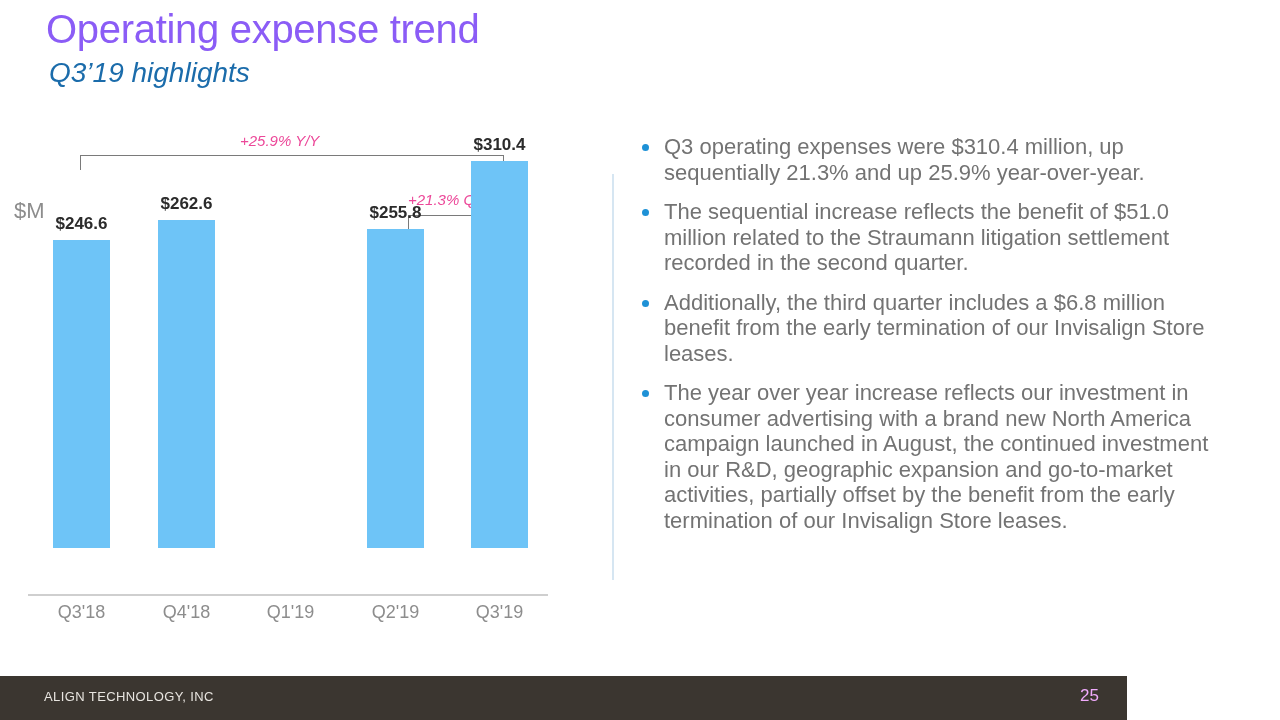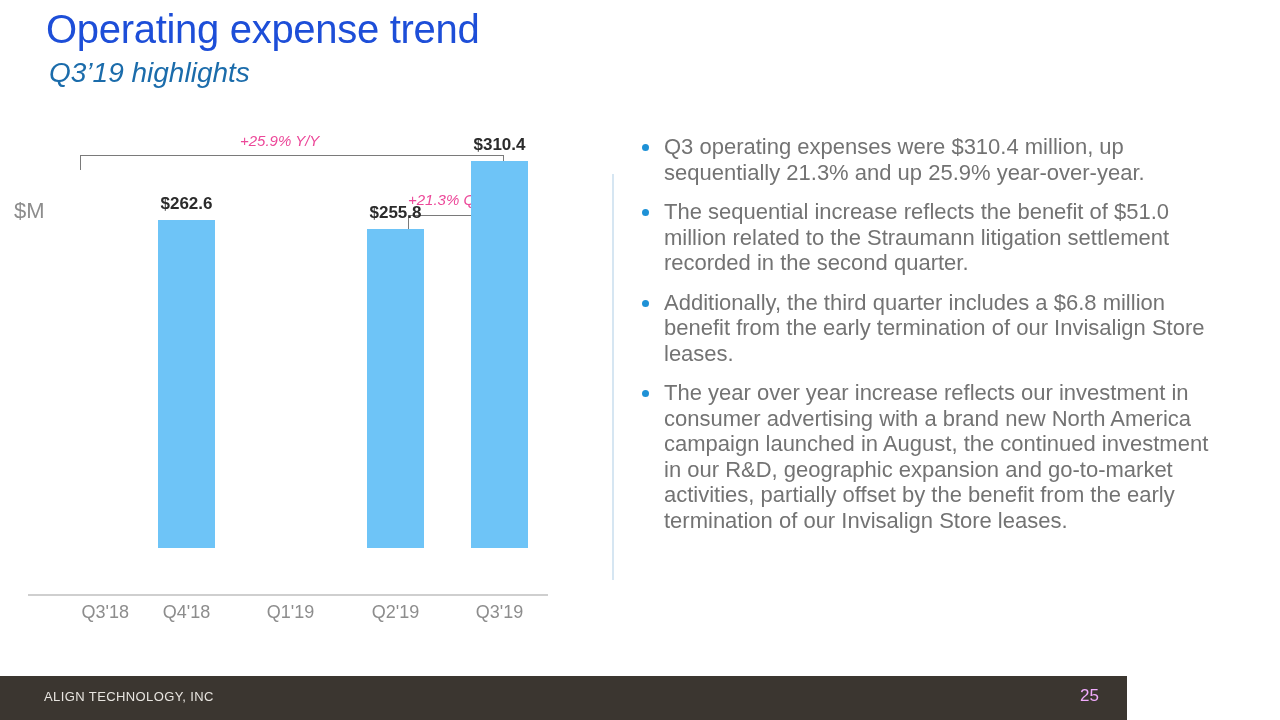--- a/index.html
+++ b/index.html
@@ -15,21 +15,21 @@
     position: relative;
   }
 
   
   .slide-title {
     position: absolute;
     left: 46px;
     top: 6px;
     font-size: 40px;
     line-height: 46px;
-    color: #1d4ed8;
+    color: #8b5cf6;
     font-weight: 400;
     letter-spacing: -0.3px;
     white-space: nowrap;
   }
   .slide-subtitle {
     position: absolute;
     left: 49px;
     top: 56px;
     font-size: 28px;
     line-height: 34px;
@@ -214,37 +214,41 @@
 
   <div class="axis-unit-label">$M</div>
 
   <div class="bracket-label label-yy">+25.9% Y/Y</div>
   <div class="bracket bracket-yy"></div>
 
   <div class="bracket-label label-qq">+21.3% Q/Q</div>
   <div class="bracket bracket-qq"></div>
 
   <div class="plot">
+    <div class="bar-group" id="bar-group-0" style="left:53px;">
+      <div class="bar-value" style="bottom: 314px;">$246.6</div>
+      <div class="bar" style="height: 308px;"></div>
+    </div>
     <div class="bar-group" id="bar-group-1" style="left:158px;padding-left:28px;">
       <div class="bar-value" style="bottom: 334px;">$262.6</div>
       <div class="bar" style="height: 328px;"></div>
     </div>
     <div class="bar-group" id="bar-group-3" style="left:367px;">
       <div class="bar-value" style="bottom: 325px;">$255.8</div>
       <div class="bar" style="height: 319px;"></div>
     </div>
     <div class="bar-group" id="bar-group-4" style="left:471px;">
       <div class="bar-value" style="bottom: 393px;">$310.4</div>
       <div class="bar" style="height: 387px;"></div>
     </div>
   </div>
 
   <div class="baseline"></div>
 
-  <div class="cat-label" style="left:60px;text-align:right;">Q3'18</div>
+  <div class="cat-label" style="left:53px;">Q3'18</div>
   <div class="cat-label" style="left:158px;">Q4'18</div>
   <div class="cat-label" style="left:262px;">Q1'19</div>
   <div class="cat-label" style="left:367px;">Q2'19</div>
   <div class="cat-label" style="left:471px;">Q3'19</div>
 </div>
 
 <div class="divider"></div>
 
 <div class="bullets">
   <div class="bullet-item">

